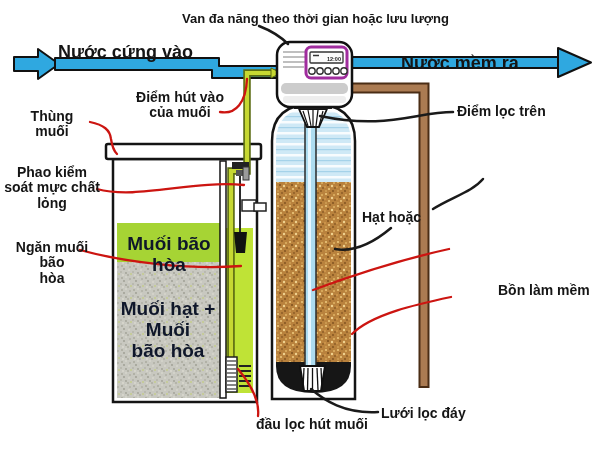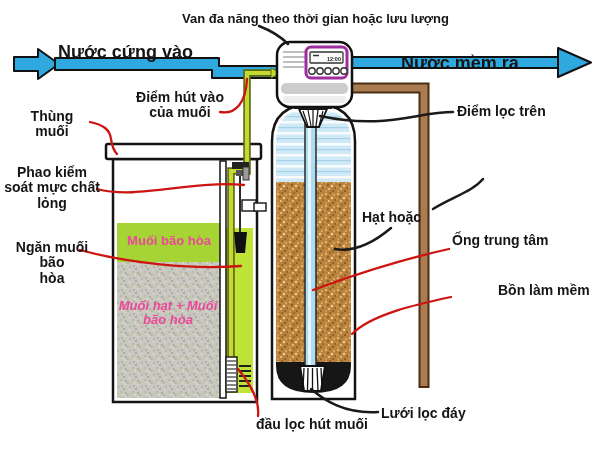--- a/index.html
+++ b/index.html
@@ -4,21 +4,21 @@
 <style>
   html,body{margin:0;padding:0;background:#fff;}
   .stage{position:relative;width:600px;height:457px;background:#ffffff;overflow:hidden;
          font-family:"Liberation Sans","DejaVu Sans",sans-serif;}
   .stage svg{position:absolute;left:0;top:0;}
   .lbl{position:absolute;font-weight:bold;color:#151515;white-space:pre-line;
        line-height:1.1;font-size:14px;z-index:5;}
   .lbl.center{text-align:center;}
   .lbl.big{font-size:18px;}
   .lbl.title{font-size:13px;}
-  .lbl.red{color:#ec4899;font-size:13px;}
+  .lbl.red{color:#0f172a;font-size:19px;}
 </style>
 </head>
 <body>
 
 <div class="stage">
 
 <svg width="600" height="457" viewBox="0 0 600 457">
   <defs>
     <pattern id="saltPat" width="12" height="12" patternUnits="userSpaceOnUse">
       <rect width="12" height="12" fill="#c8c8c0"></rect>
@@ -209,26 +209,25 @@
 hòa</div>
 
 <div class="lbl center" style="left:136px;top:90px;width:88px;">Điểm hút vào
 của muối</div>
 
 <div class="lbl" style="left:457px;top:104px;">Điểm lọc trên</div>
 
 
 <div class="lbl" style="left:362px;top:210px;">Hạt hoặc</div>
 
-<div class="lbl" style="left:452px;top:233px;">Ống trung tâm</div>
 
 <div class="lbl" style="left:455px;top:283px;padding-left:43px;">Bồn làm mềm</div>
 
 <div class="lbl" style="left:381px;top:406px;text-align:center;">Lưới lọc đáy</div>
 
 <div class="lbl" style="left:256px;top:417px;">đầu lọc hút muối</div>
 
 <div class="lbl red center" style="left:115px;top:234px;width:108px;">Muối bão hòa</div>
 
-<div class="lbl red center" style="left:108px;top:299px;width:120px;font-style:italic;">Muối hạt + Muối
+<div class="lbl red center" style="left:108px;top:299px;width:120px;">Muối hạt + Muối
 bão hòa</div>
 
 </div>
 
 </body></html>

